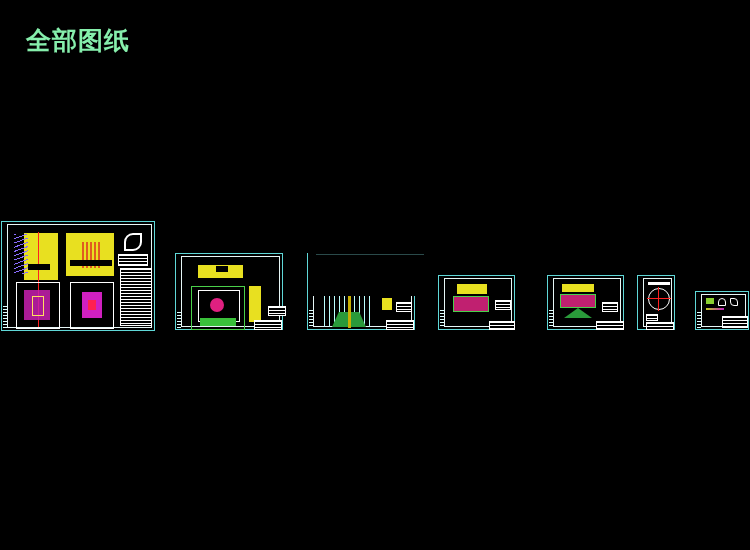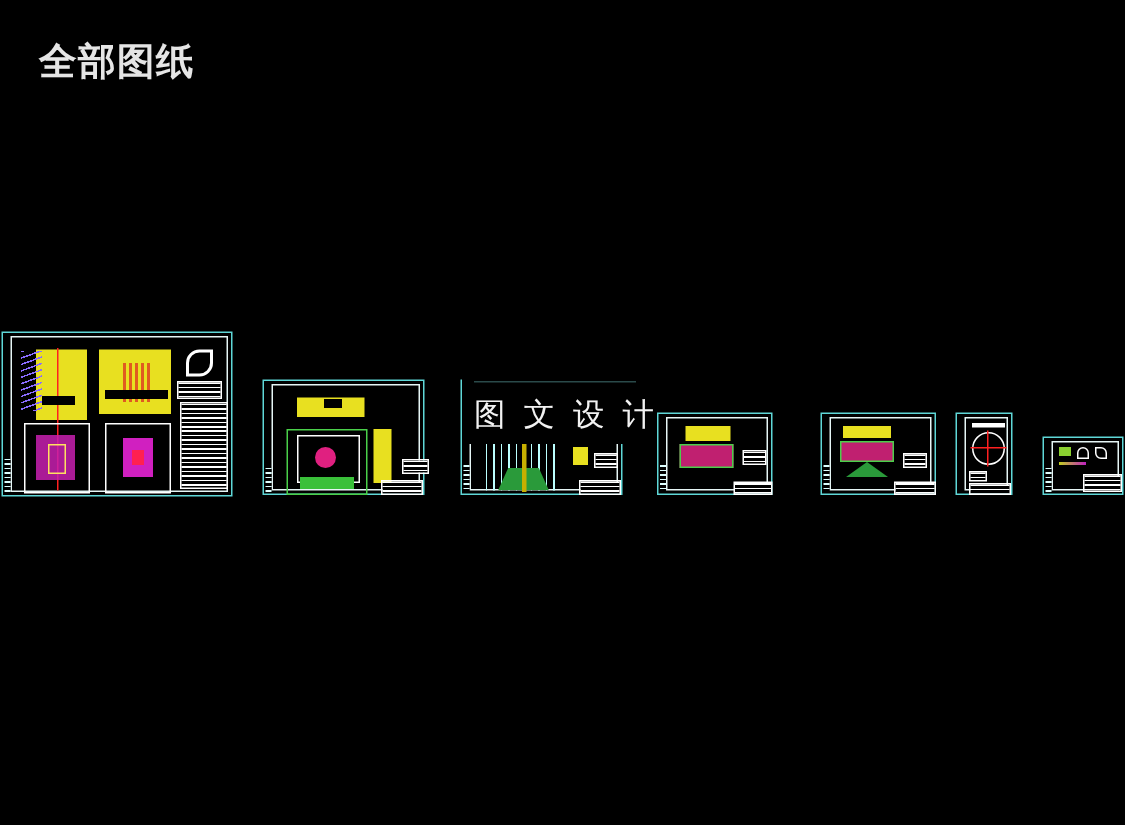--- a/index.html
+++ b/index.html
@@ -1,17 +1,17 @@
 <!DOCTYPE html>
 <html><head>
 <meta charset="utf-8">
 <style>
   html,body{margin:0;padding:0;background:#000;}
   body{width:750px;height:550px;position:relative;overflow:hidden;font-family:"DejaVu Sans",sans-serif;}
-  .title{position:absolute;left:26px;top:24px;color:#e5e5e5;font-size:25px;font-weight:bold;letter-spacing:1px;line-height:34px;font-family:"DejaVu Sans",sans-serif;}
+  .title{position:absolute;left:26px;top:24px;color:#86efac;font-size:25px;font-weight:bold;letter-spacing:1px;line-height:34px;font-family:"DejaVu Sans",sans-serif;}
   .sheet{position:absolute;border:1px solid #5fd7d7;box-sizing:border-box;background:#000;}
   .sheet .inner{position:absolute;left:5px;top:2px;right:2px;bottom:2px;border:1px solid #e6f6f6;}
   .strip{position:absolute;left:1px;width:4px;background:repeating-linear-gradient(#dff 0 1px,#000 1px 3px);}
   .blk{position:absolute;}
   .tb{position:absolute;background:repeating-linear-gradient(#fff 0 1px,#000 1px 3px);border:1px solid #fff;}
   .watermark{position:absolute;left:308px;top:252px;width:150px;height:44px;background:#000;}
   .watermark .line{position:absolute;left:8px;top:2px;width:108px;height:1px;background:#2a4a4a;}
   .watermark .text{position:absolute;left:8px;top:10px;color:#f2f2f2;font-size:21px;letter-spacing:12px;font-family:"DejaVu Serif",serif;white-space:nowrap;}
 </style>
 </head>
@@ -65,21 +65,20 @@
   <div class="blk" style="left:16px;top:40px;width:50px;height:33px;background:repeating-linear-gradient(90deg,#bff 0 1px,transparent 1px 5px);"></div>
   <div class="blk" style="left:24px;top:58px;width:34px;height:15px;background:#2a9a3a;clip-path:polygon(20% 0,80% 0,100% 100%,0 100%);"></div>
   <div class="blk" style="left:40px;top:42px;width:3px;height:32px;background:#c8b000;"></div>
   <div class="blk" style="left:74px;top:44px;width:10px;height:12px;background:#e8e020;"></div>
   <div class="tb" style="left:88px;top:48px;width:14px;height:8px;"></div>
   <div class="tb" style="left:78px;top:66px;width:26px;height:8px;"></div>
 </div>
 
 <div class="watermark">
   <div class="line"></div>
-  <div class="text">图文设计</div>
 </div>
 
 <div class="sheet" style="left:438px;top:275px;width:77px;height:55px;">
   <div class="inner"></div>
   <div class="strip" style="top:34px;height:18px;"></div>
   <div class="blk" style="left:18px;top:8px;width:30px;height:10px;background:#e8e020;"></div>
   <div class="blk" style="left:14px;top:20px;width:34px;height:14px;border:1px solid #4ad04a;background:#c02070;"></div>
   <div class="tb" style="left:56px;top:24px;width:14px;height:8px;"></div>
   <div class="tb" style="left:50px;top:45px;width:24px;height:7px;"></div>
 </div>

